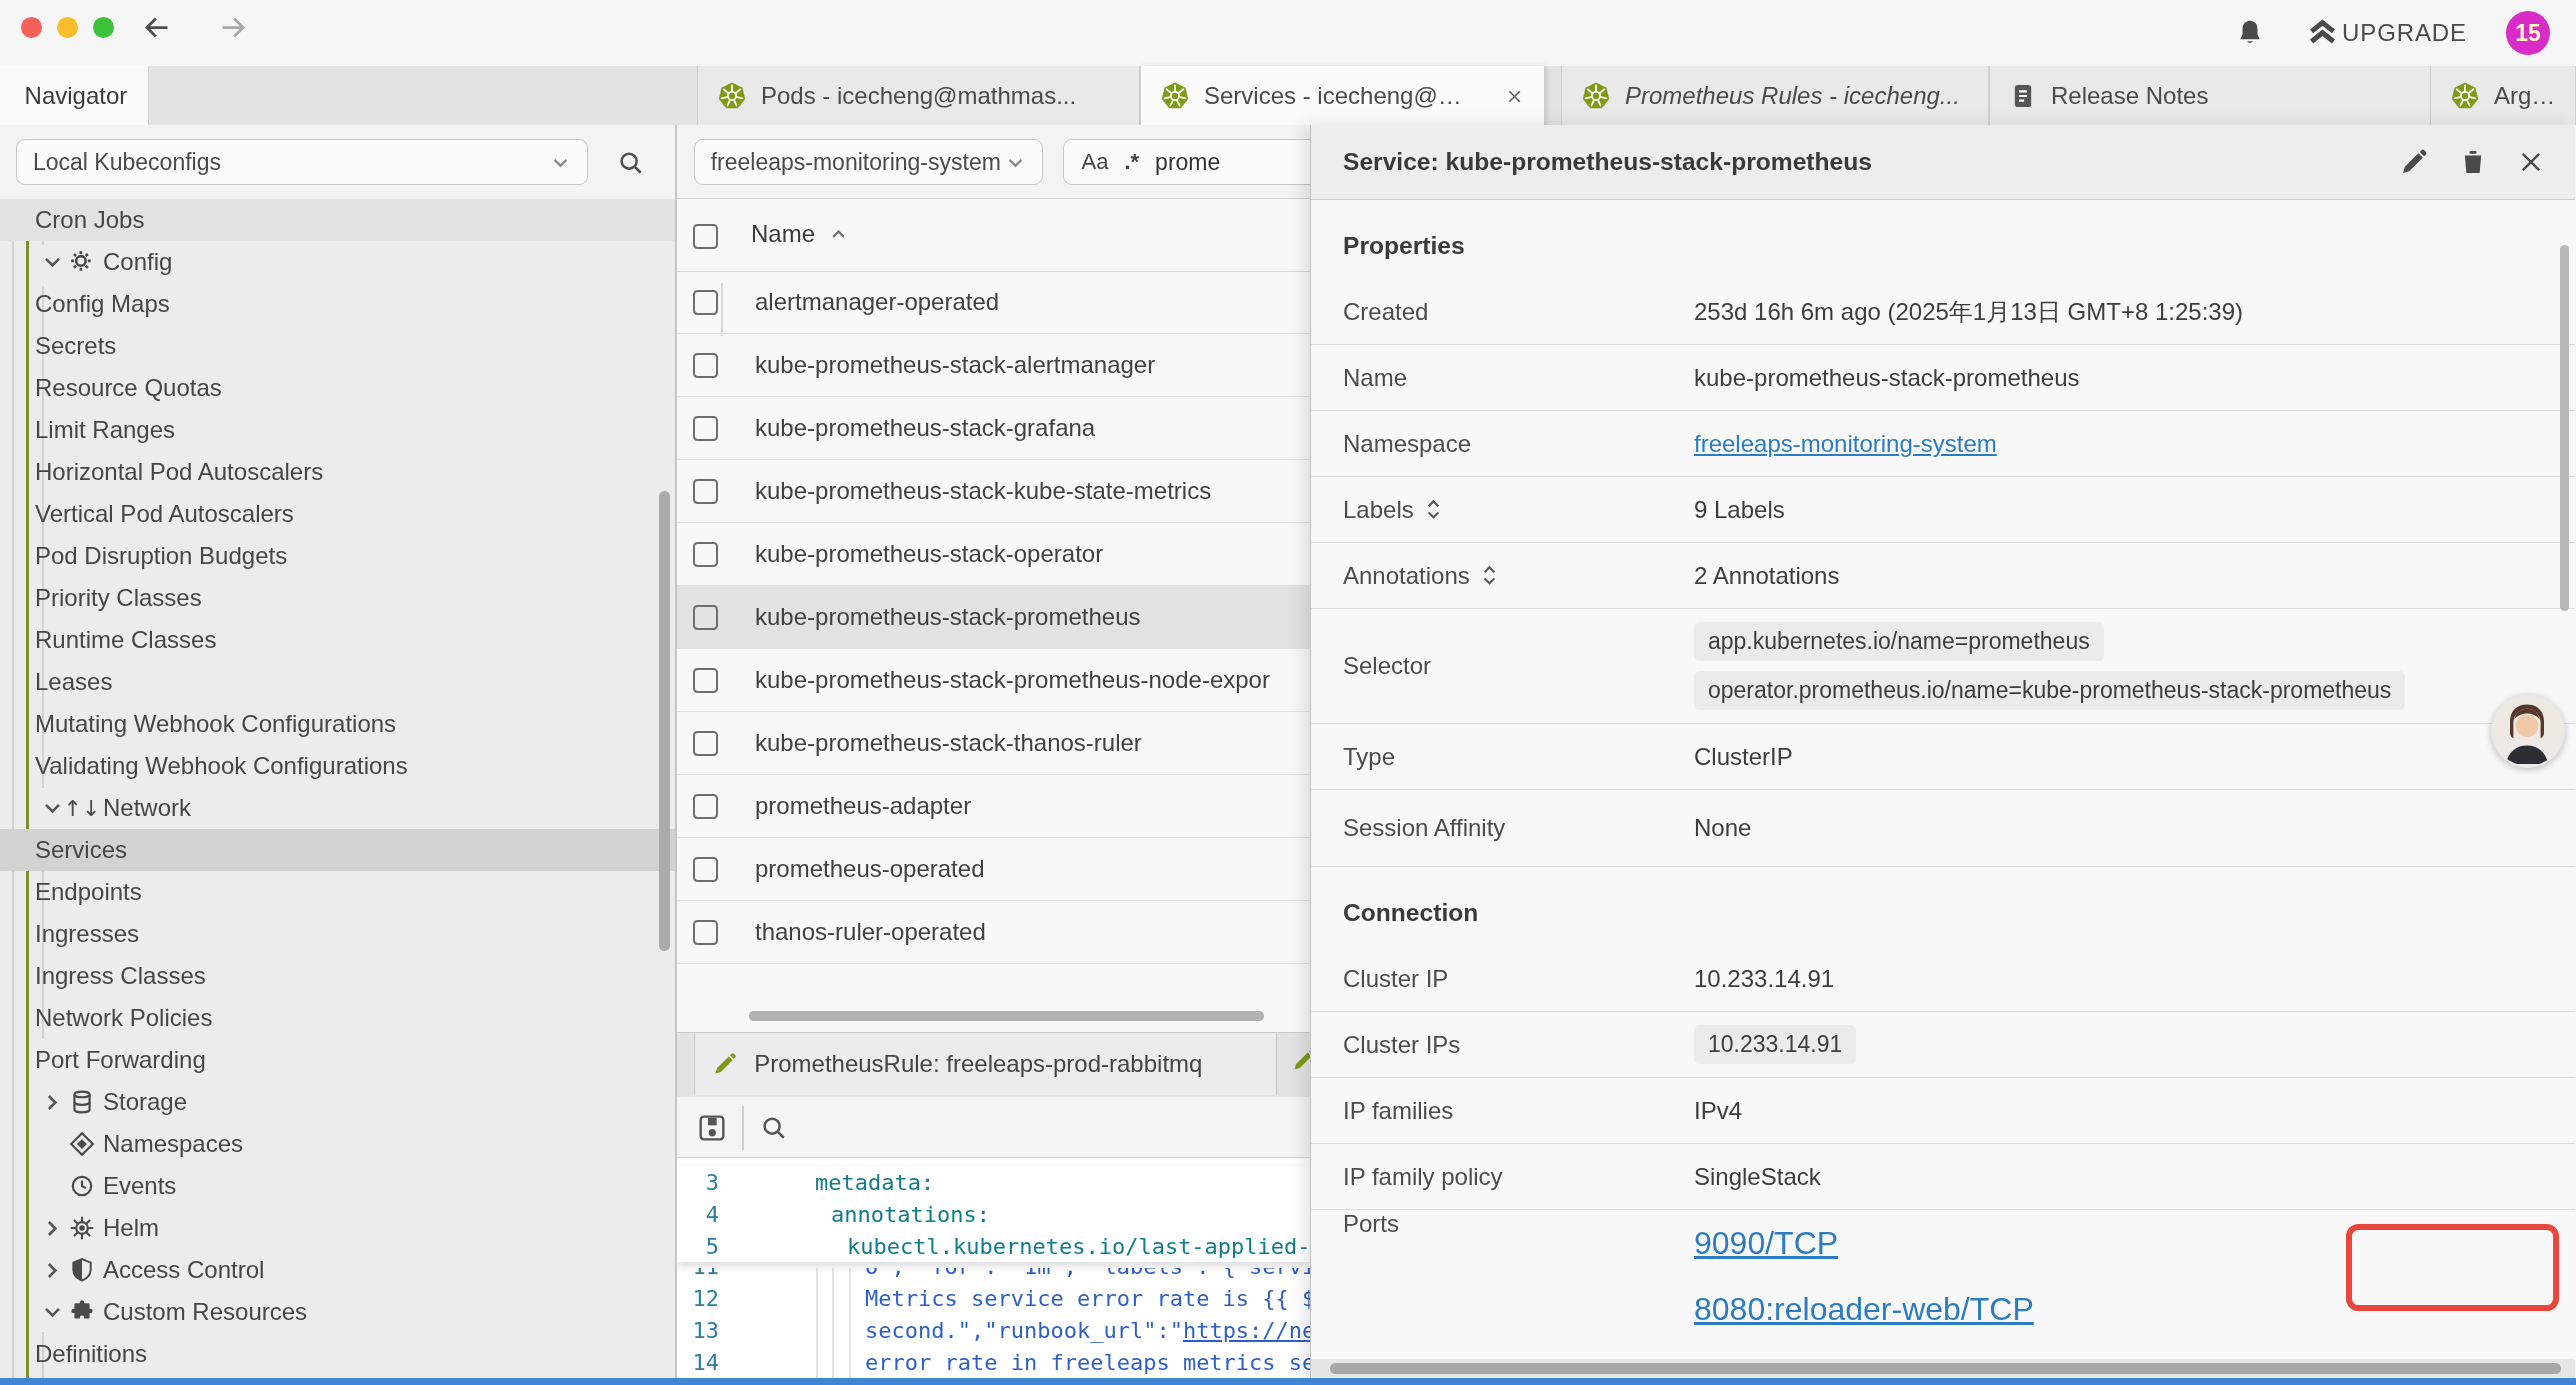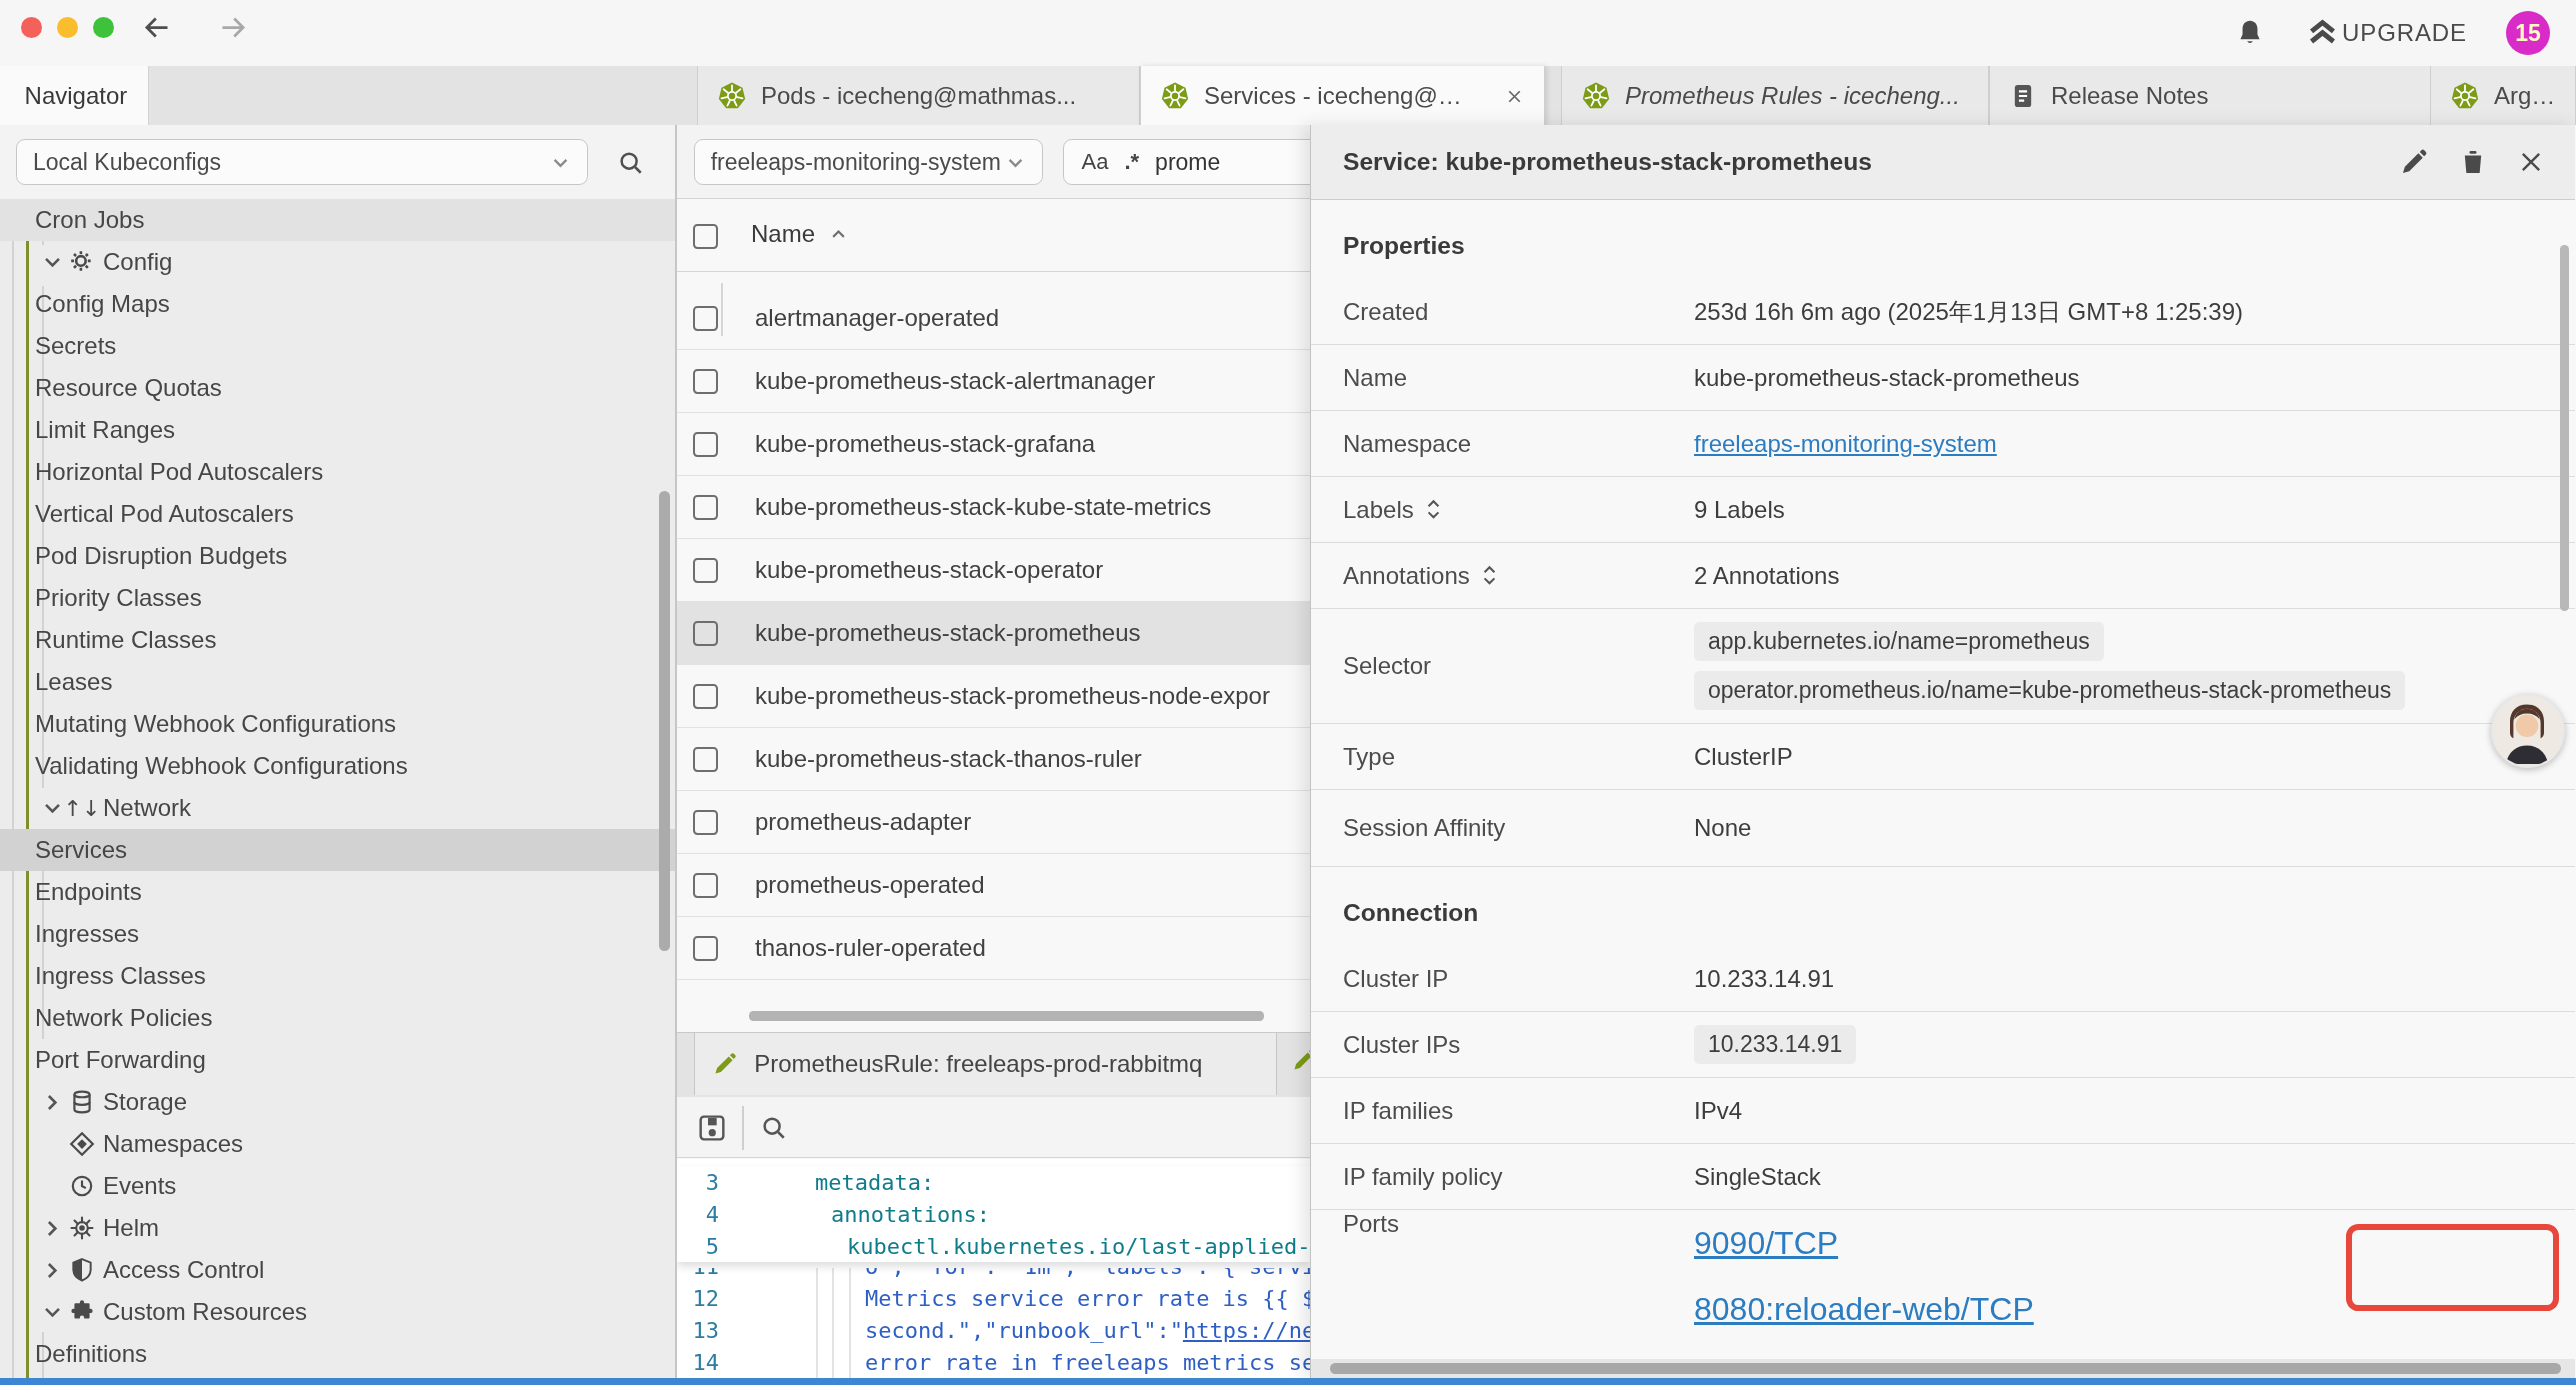--- a/index.html
+++ b/index.html
@@ -452,21 +452,21 @@
       <div id="col-sep" class="abs"></div>
       <span class="abs" style="left:74px;top:21px;font-size:24px;color:#3a3a3a;display:flex;align-items:center;gap:14px;">
         <span>Name</span>
         <span class="ic">
           <svg width="19" height="19" viewBox="0 0 16 16" fill="none" stroke="#707070" stroke-width="1.8">
               <path d="M3.5 10L8 5.5l4.5 4.5"></path>
             </svg>
         </span>
       </span>
     </div>
-    <div id="rows" class="abs" style="left:0;top:162px;width:633px;">
+    <div id="rows" class="abs" style="left:0;top:146px;width:633px;">
         <div class="row">
     <span class="cbx"></span>
     <span class="rname">alertmanager-operated</span>
   </div>
         <div class="row">
     <span class="cbx"></span>
     <span class="rname">kube-prometheus-stack-alertmanager</span>
   </div>
         <div class="row">
     <span class="cbx"></span>

